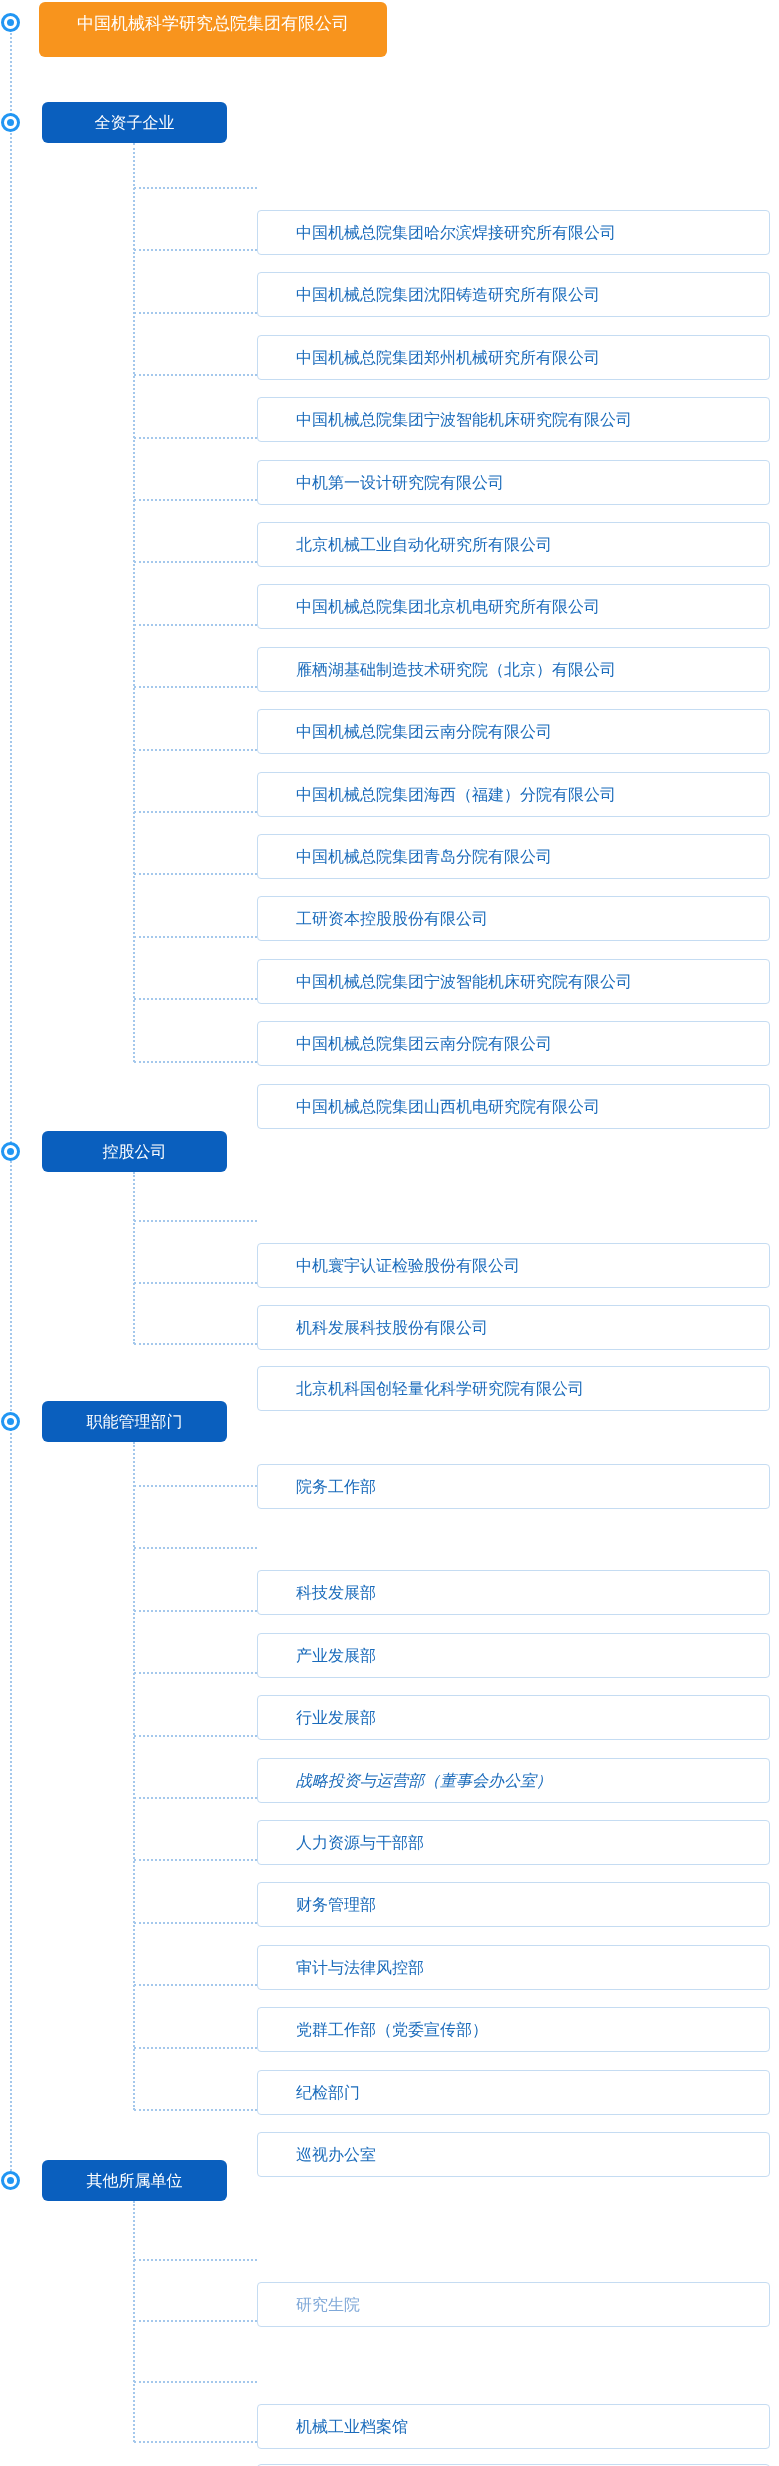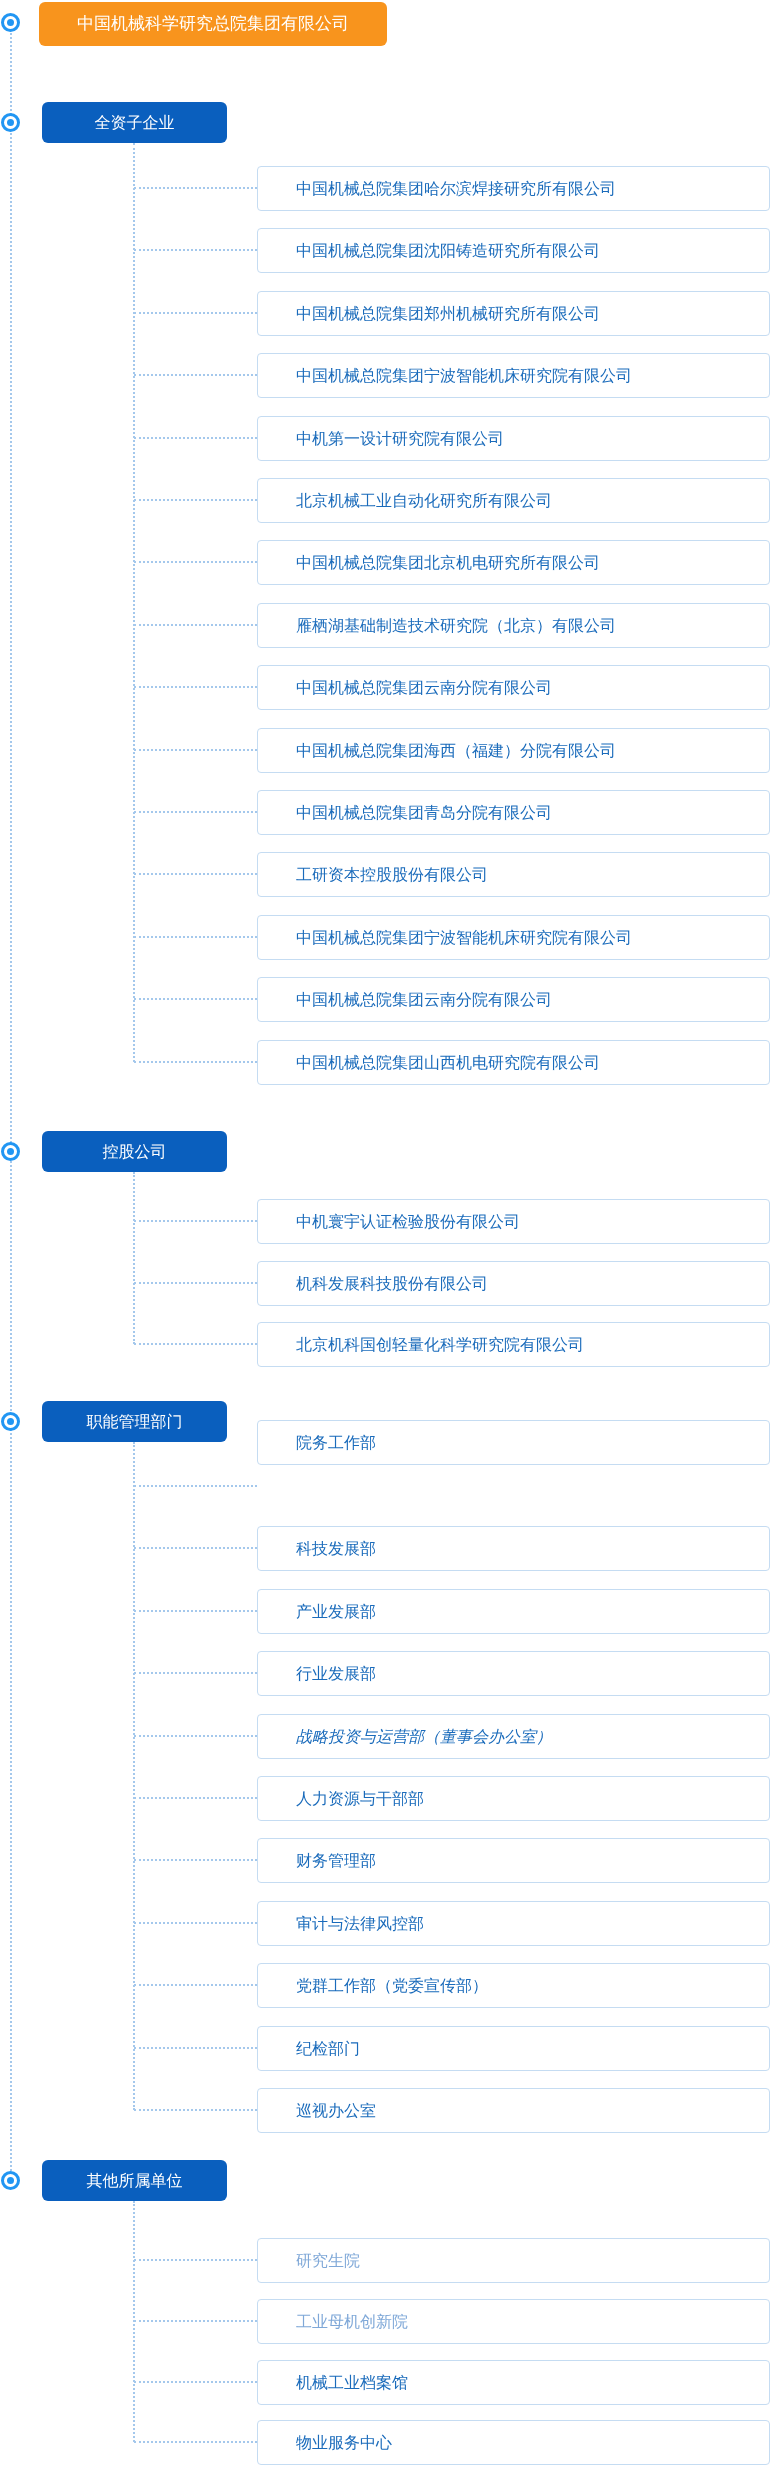--- a/index.html
+++ b/index.html
@@ -34,21 +34,21 @@
     width: 7px;
     height: 7px;
     border-radius: 50%;
     background: var(--bullet, #2196F3);
   }
   .root-box {
     position: absolute;
     left: 39px;
     top: 2px;
     width: 348px;
-    height: 44px;
+    height: 55px;
     line-height: 44px;
     background: var(--root-bg, #F8941D);
     border-radius: 6px;
     color: #ffffff;
     font-size: 17px;
     text-align: center;
     white-space: nowrap;
     z-index: 2;
   }
   .section-box {
@@ -83,20 +83,21 @@
   .item-box {
     position: absolute;
     left: 257px;
     width: 513px;
     height: 45px;
     box-sizing: border-box;
     background: #ffffff;
     border: 1px solid var(--item-border, #C5DCF2);
     border-radius: 4px;
     z-index: 2;
+    margin-top: 44px;
   }
   .item-label {
     display: block;
     line-height: 43px;
     padding-left: 38px;
     font-size: 16px;
     color: var(--item-text, #1A6BBB);
     white-space: nowrap;
     overflow: hidden;
   }
@@ -284,23 +285,20 @@
     </span>
   <div class="section-box" style="top: 2160px;">其他所属单位</div>
   <div class="vconn" style="top: 2201px; height: 241.4px;"></div>
 
   <div class="hconn" style="top: 2259px;"></div>
   <div class="item-box muted" style="top: 2238px;">
     <span class="item-label">研究生院</span>
   </div>
 
   <div class="hconn" style="top: 2320px;"></div>
-  <div class="item-box muted" style="top: 2299px;">
-    <span class="item-label">工业母机创新院</span>
-  </div>
 
   <div class="hconn" style="top: 2381px;"></div>
   <div class="item-box" style="top: 2360px;">
     <span class="item-label">机械工业档案馆</span>
   </div>
 
   <div class="hconn" style="top: 2441px;"></div>
   <div class="item-box" style="top: 2420px; font-family: Liberation Serif, serif;">
     <span class="item-label">物业服务中心</span>
   </div>

